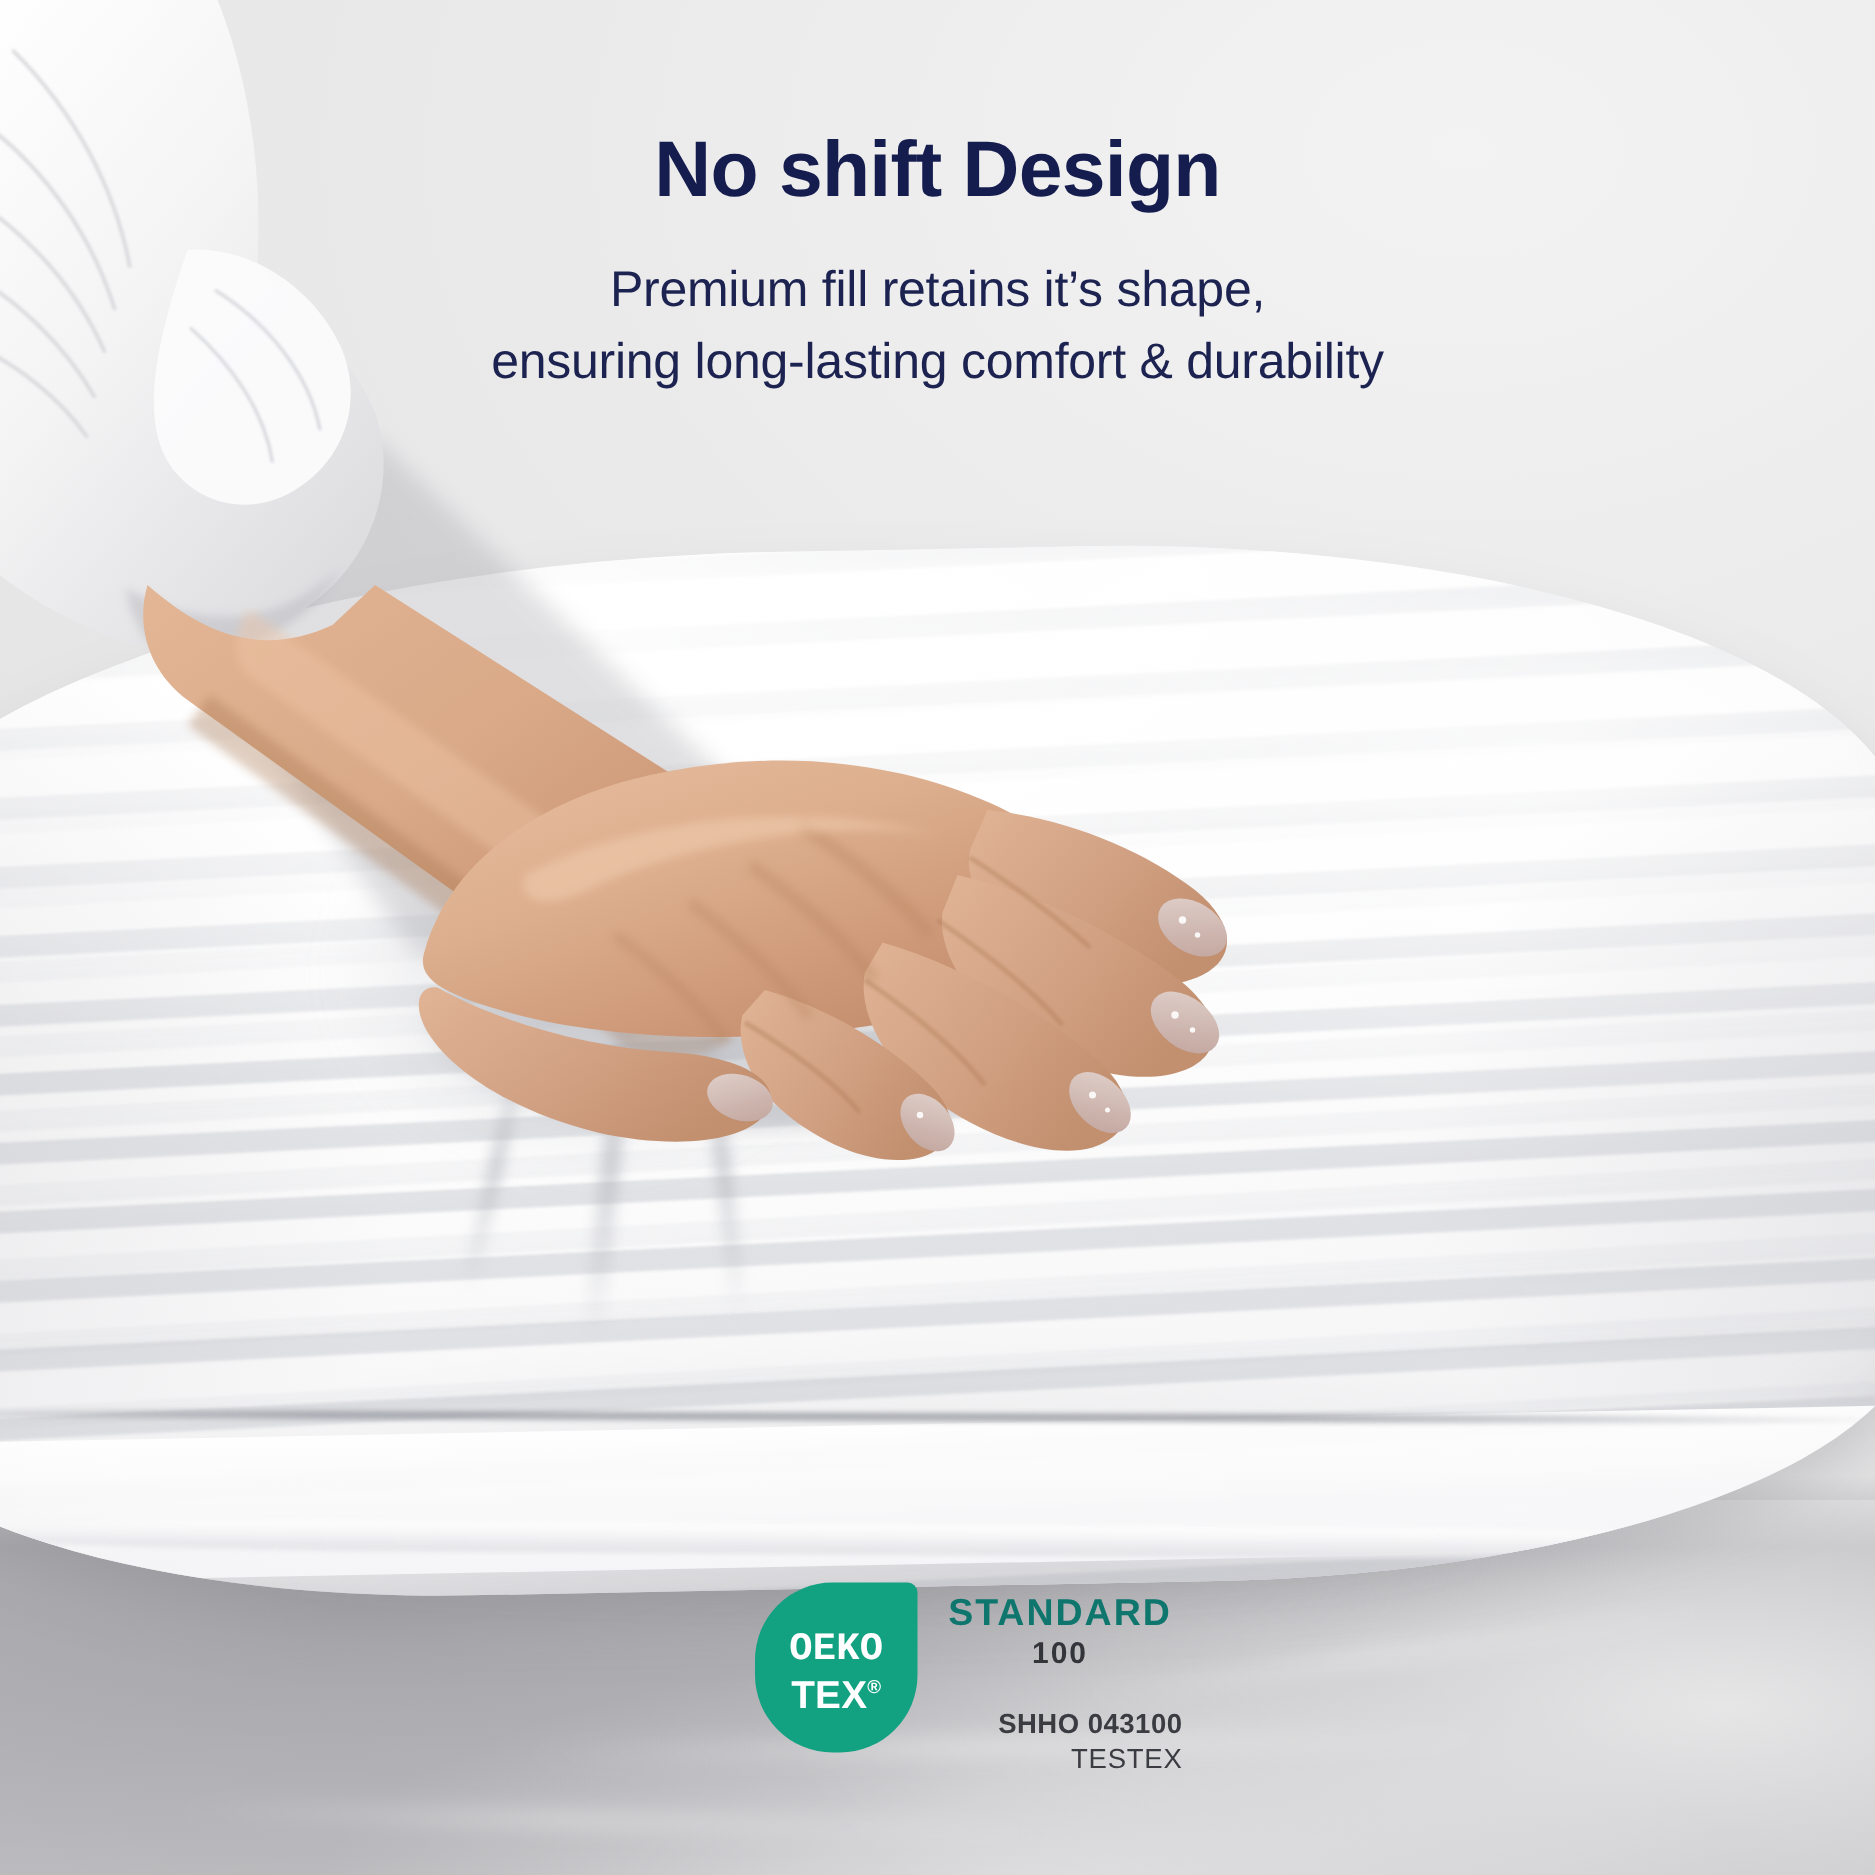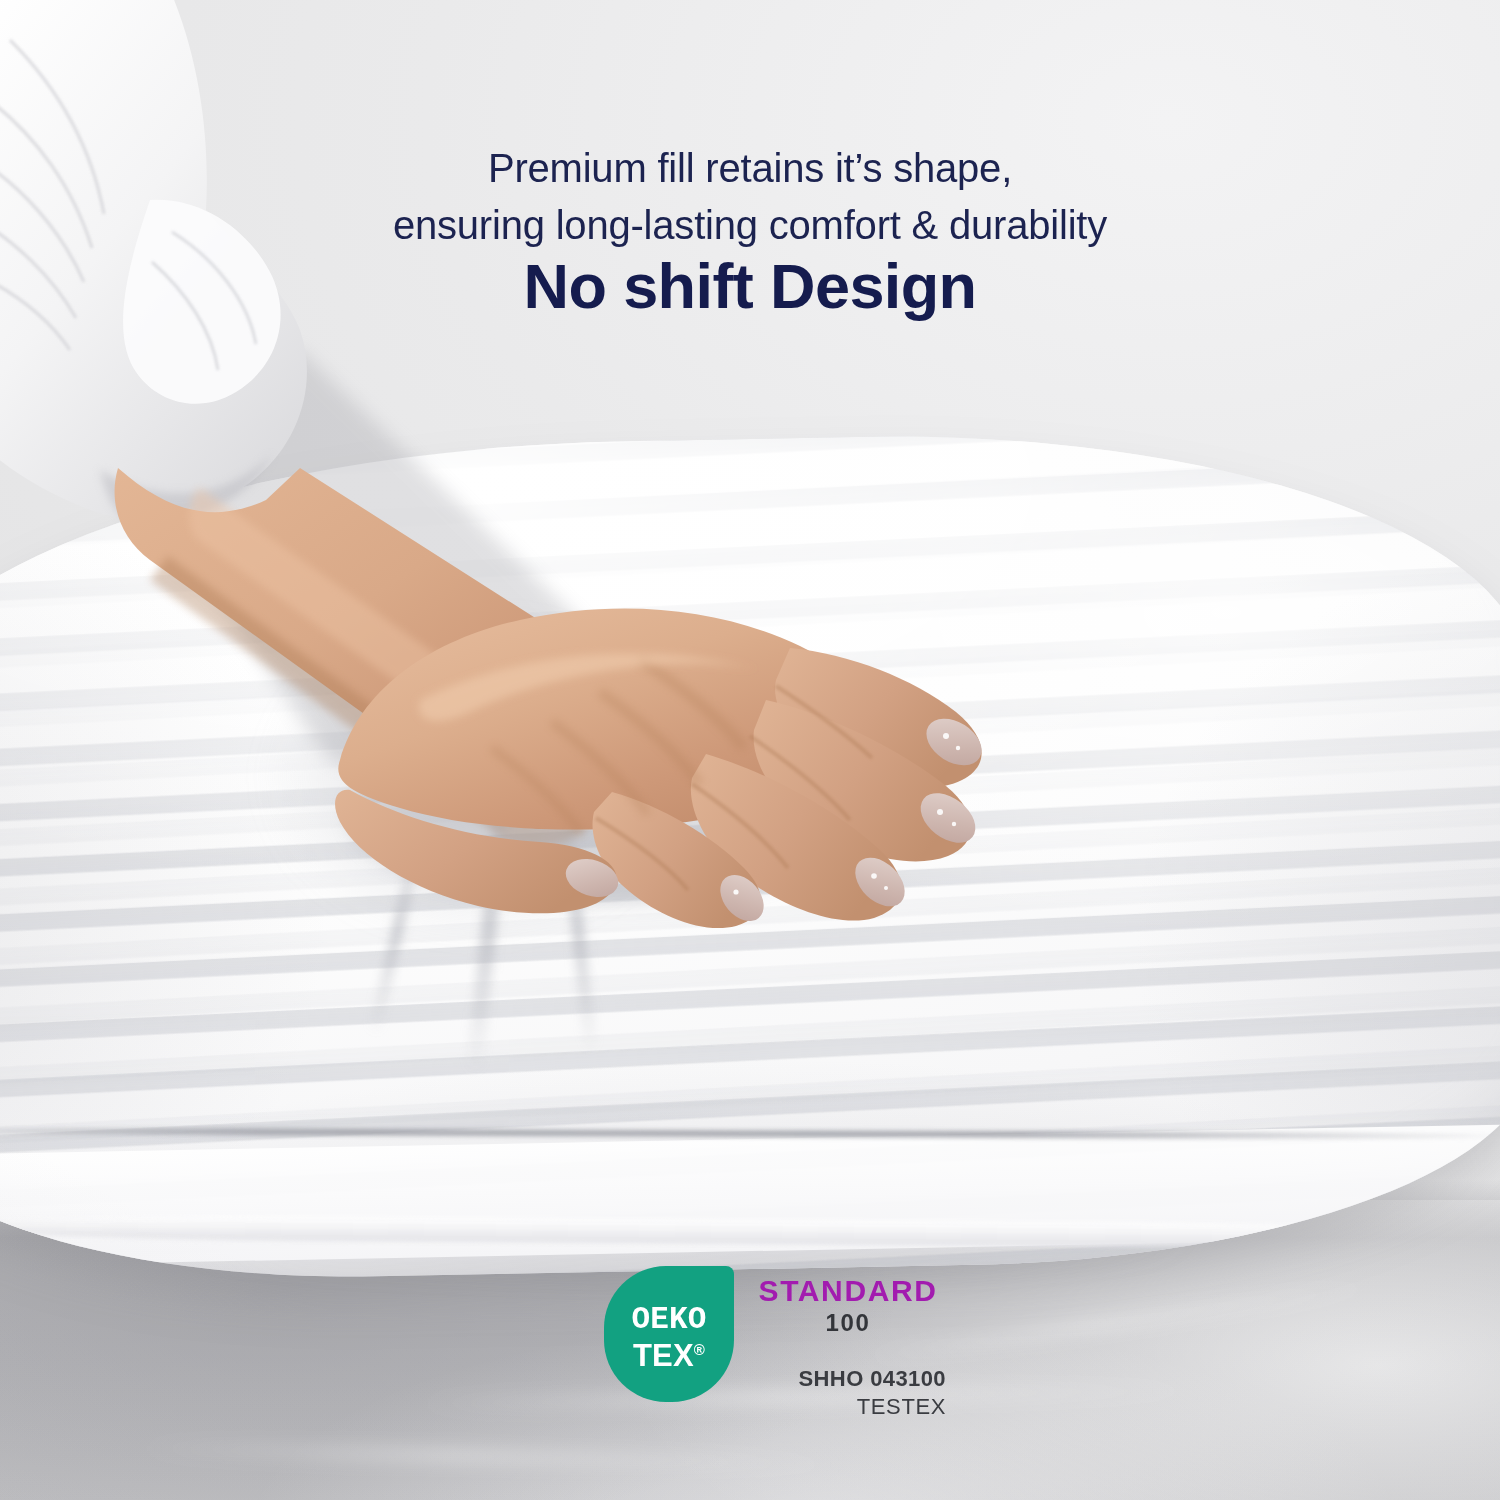--- a/index.html
+++ b/index.html
@@ -205,21 +205,21 @@
   }
   .badge-text {
     margin-left:16px;
     padding-top:8px;
     color:#2f3136;
     text-align:center;
     width:196px;
   }
   .bt-std {
     font-size:30px; font-weight:bold; letter-spacing:1.6px; line-height:1.15;
-    color:#a21caf;
+    color:#0f766e;
   }
   .bt-100 {
     font-size:24px; font-weight:bold; letter-spacing:1.6px; line-height:1.2;
     color:#33353a;
   }
   .bt-code {
     margin-top:28px;
     font-size:22px; font-weight:bold; letter-spacing:0.4px; line-height:1.25;
     color:#3a3c41; text-align:right;
   }
@@ -415,25 +415,25 @@
             <circle cx="954" cy="824" r="2.2"></circle>
           <circle cx="874" cy="876" r="2.8"></circle>
             <circle cx="886" cy="888" r="2"></circle>
           <circle cx="736" cy="892" r="2.6"></circle>
         </g>
       </g>
     </g>
   </svg>
 
   <div id="headline-block">
+    <div id="title">No shift Design</div>
     <div id="subtitle">
       <span>Premium fill retains it’s shape,</span>
       <span>ensuring long-lasting comfort &amp; durability</span>
     </div>
-    <div id="title">No shift Design</div>
   </div>
 
   <div id="oeko-badge">
     <div class="droplet">
       <div class="droplet-l1">OEKO</div>
       <div class="droplet-l2">
         <span>TEX</span><sup>®</sup>
       </div>
     </div>
     <div class="badge-text">

